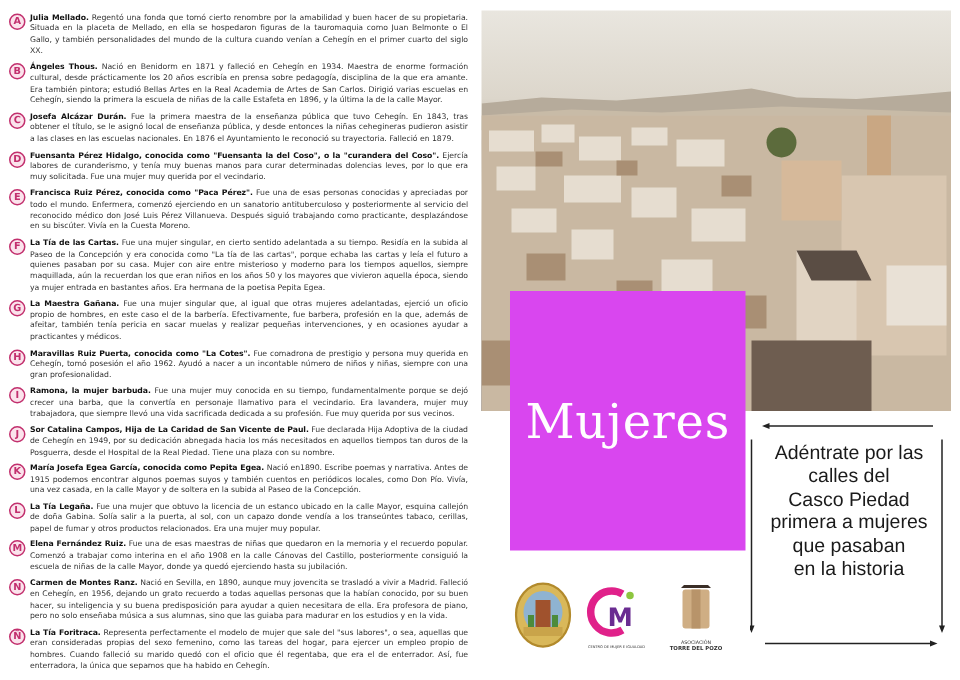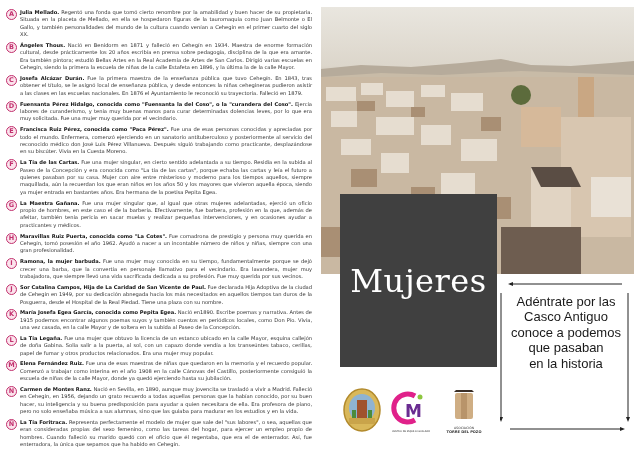--- a/index.html
+++ b/index.html
@@ -25,21 +25,21 @@
   
   .photo {
     position: absolute; left: 321px; top: 7px; width: 313px; height: 267px; overflow: hidden;
     background: linear-gradient(180deg, #e9e6df 0%, #dcd6cb 22%, #b9ab98 33%, #cfc4b3 45%, #b8a58e 60%, #8f7b66 78%, #6d5c4d 100%);
   }
   .photo .mtn { position: absolute; left: 0; top: 50px; width: 313px; height: 30px; }
   .photo .town { position: absolute; left: 0; top: 70px; width: 313px; height: 197px; }
 
   .title-box {
     position: absolute; left: 340px; top: 194px; width: 157px; height: 173px;
-    background: #404040; display: flex; flex-direction: column; align-items: center; justify-content: center;
+    background: #d946ef; display: flex; flex-direction: column; align-items: center; justify-content: center;
   }
   .title-box span {
     display: block; color: #fff; font-family: "DejaVu Serif", serif; font-size: 32px; line-height: 40px;
     letter-spacing: 0.5px;
   }
 
   .slogan {
     position: absolute; left: 500px; top: 282px; width: 132px; height: 150px;
   }
   .slogan svg { position: absolute; left: 0; top: 0; }
@@ -173,22 +173,23 @@
     <path d="M8 2 L13 0 L13 4 Z" fill="#222"></path>
     <line x1="1" y1="11" x2="1" y2="137" stroke="#222" stroke-width="1"></line>
     <path d="M1 140 L-1 135 L3 135 Z" fill="#222"></path>
     <line x1="128" y1="11" x2="128" y2="137" stroke="#222" stroke-width="1"></line>
     <path d="M128 140 L126 135 L130 135 Z" fill="#222"></path>
     <line x1="10" y1="147" x2="122" y2="147" stroke="#222" stroke-width="1"></line>
     <path d="M125 147 L120 145 L120 149 Z" fill="#222"></path>
   </svg>
   <div class="text">
     <div>Adéntrate por las</div>
-    <div>Casco Antiguo</div>
-    <div>conoce a podemos</div>
+    <div>calles del</div>
+    <div>Casco Piedad</div>
+    <div>primera a mujeres</div>
     <div>que pasaban</div>
     <div>en la historia</div>
   </div>
 </div>
 
 <div class="logos">
   <div class="logo" style="left:0;top:0;width:38px;height:44px;">
     <svg width="38" height="44" viewBox="0 0 38 44">
       <ellipse cx="19" cy="22" rx="18" ry="21" fill="#d9b85a" stroke="#b28a2c" stroke-width="1.5"></ellipse>
       <ellipse cx="19" cy="20" rx="13" ry="14" fill="#8fb3d1"></ellipse>

